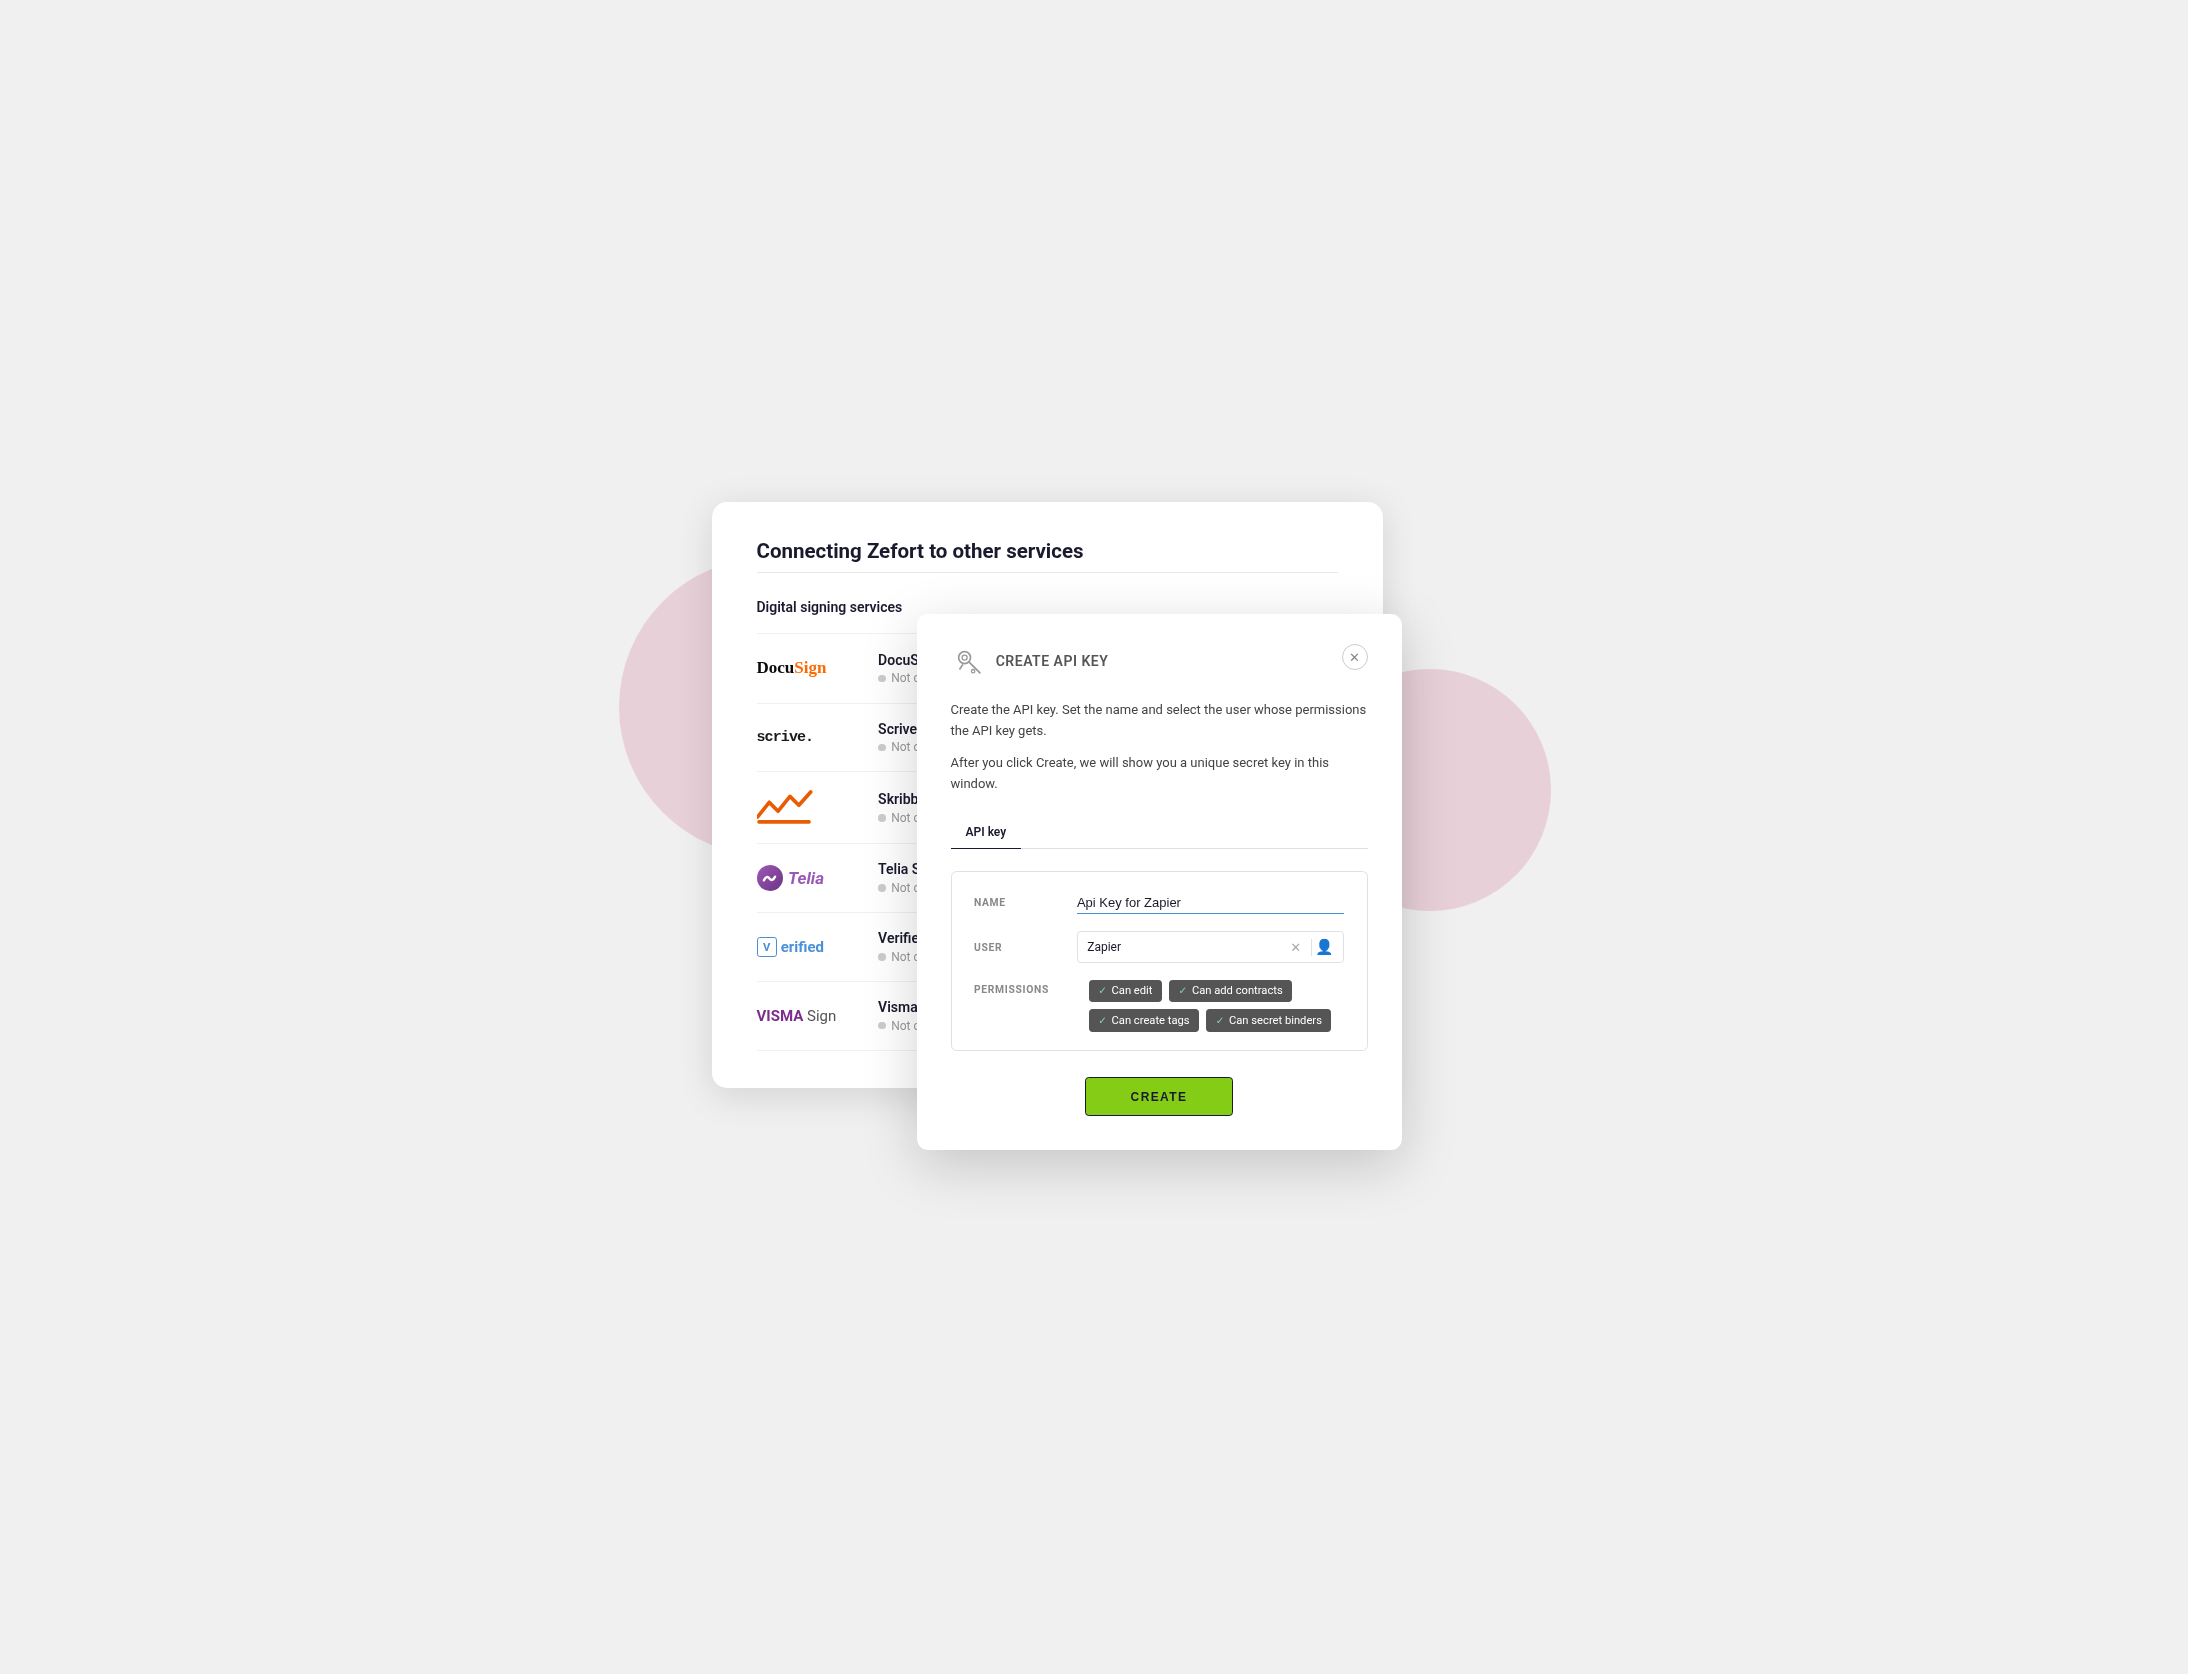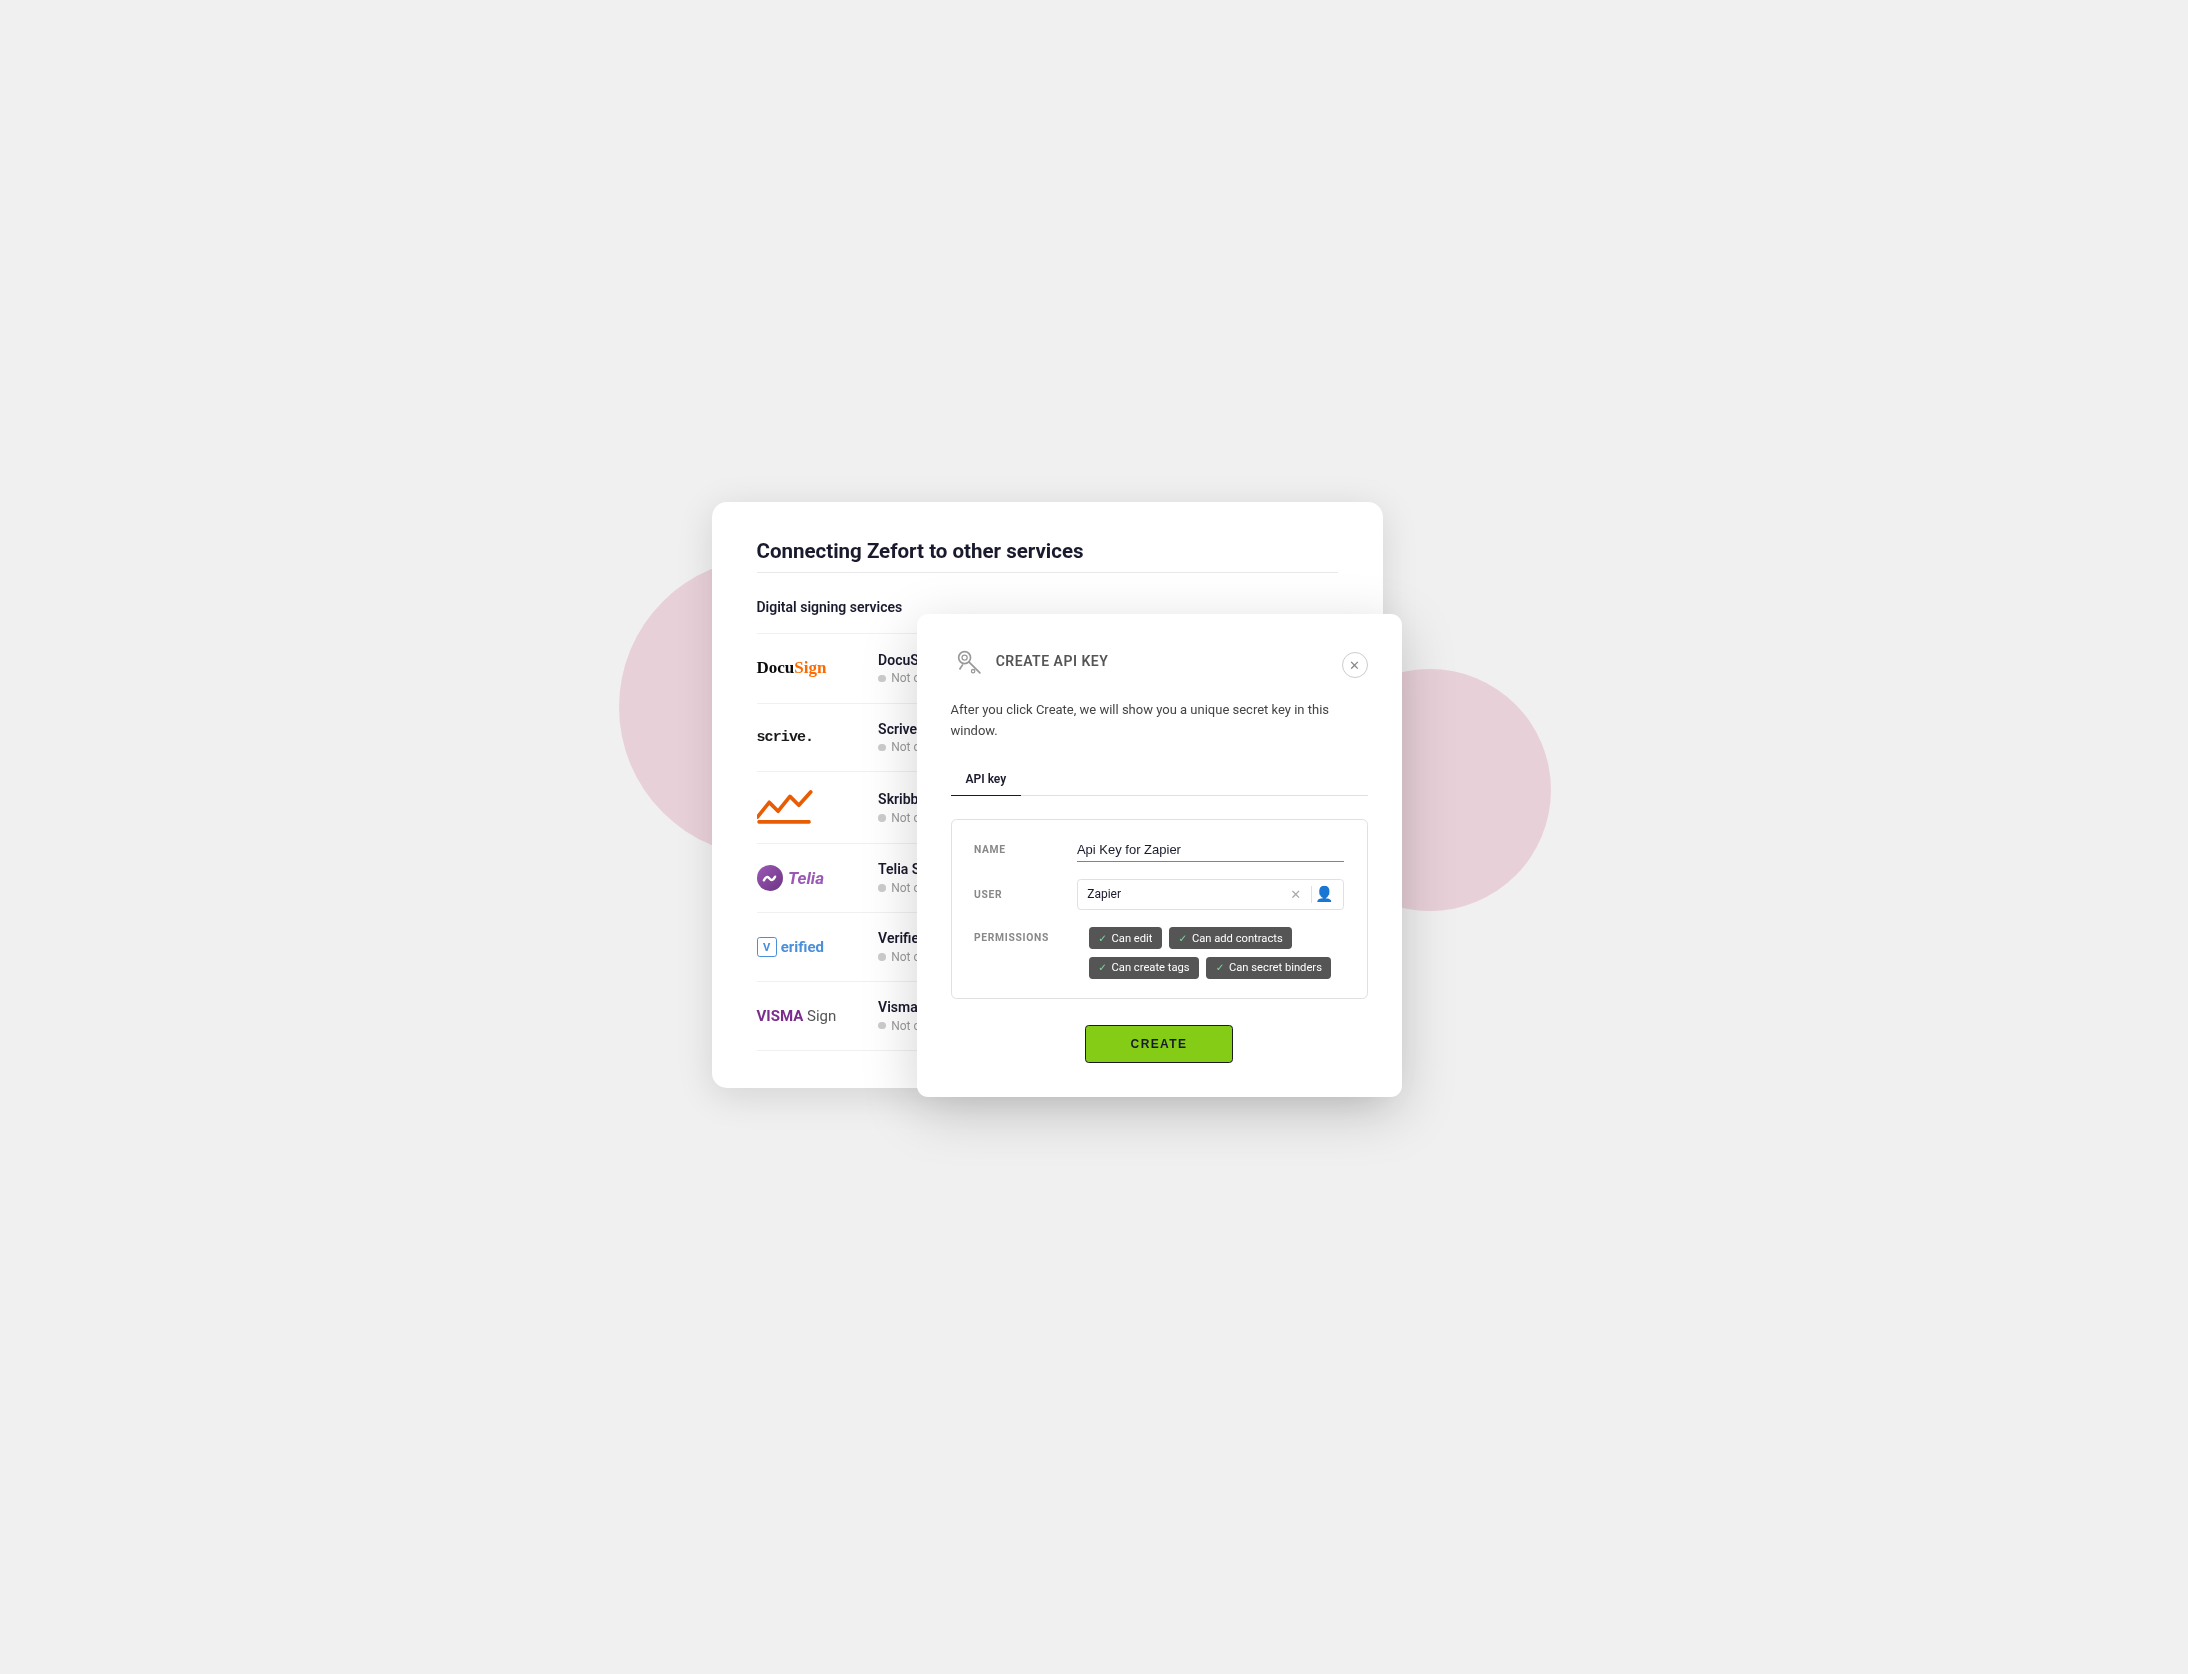--- a/index.html
+++ b/index.html
@@ -234,21 +234,21 @@
     .modal {
       background: #fff;
       border-radius: 11.2px;
       box-shadow: 0 15px 56px rgba(0,0,0,0.18);
       width: 485px;
       padding: 30px 34px 34px;
     }
 
     .modal-header {
       display: flex;
-      align-items: flex-end;
+      align-items: flex-start;
       justify-content: space-between;
       margin-bottom: 22.4px;
     }
 
     .modal-header-left {
       display: flex;
       align-items: center;
       gap: 11.2px;
     }
 
@@ -563,20 +563,21 @@
             <line x1="21" y1="21" x2="34" y2="34" stroke="#999" stroke-width="2" stroke-linecap="round"></line>
             <circle cx="26" cy="32" r="2" stroke="#999" stroke-width="1.5"></circle>
             <line x1="10" y1="30" x2="14" y2="24" stroke="#999" stroke-width="2"></line>
           </svg>
           <span class="modal-title">CREATE API KEY</span>
         </div>
         <button class="modal-close">✕</button>
       </div>
 
       <div class="modal-description">
+        <p>Create the API key. Set the name and select the user whose permissions the API key gets.</p>
         <p>After you click Create, we will show you a unique secret key in this window.</p>
       </div>
 
       <div class="tab-bar">
         <span class="tab">API key</span>
       </div>
 
       <div class="form-area">
 
         <div class="form-row">

